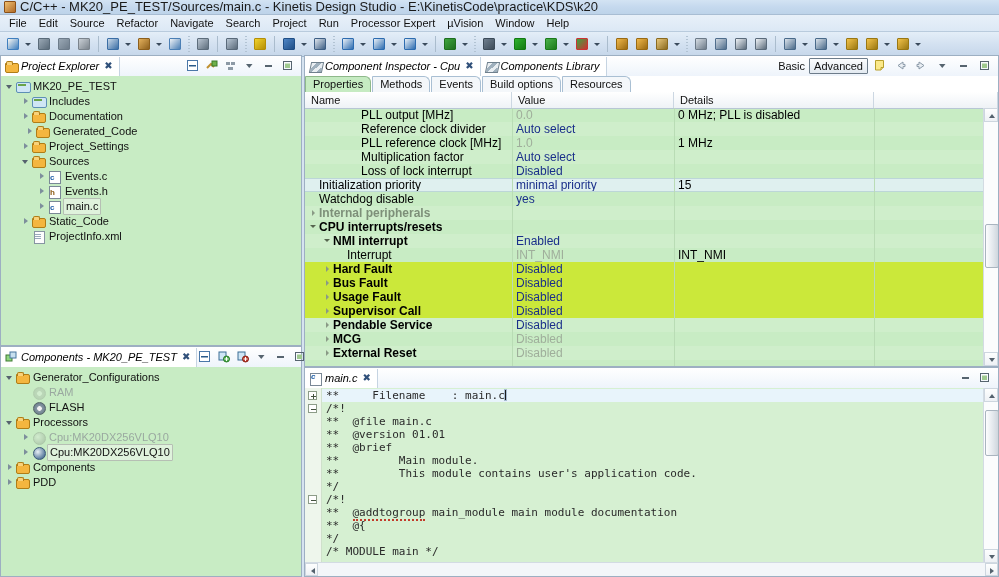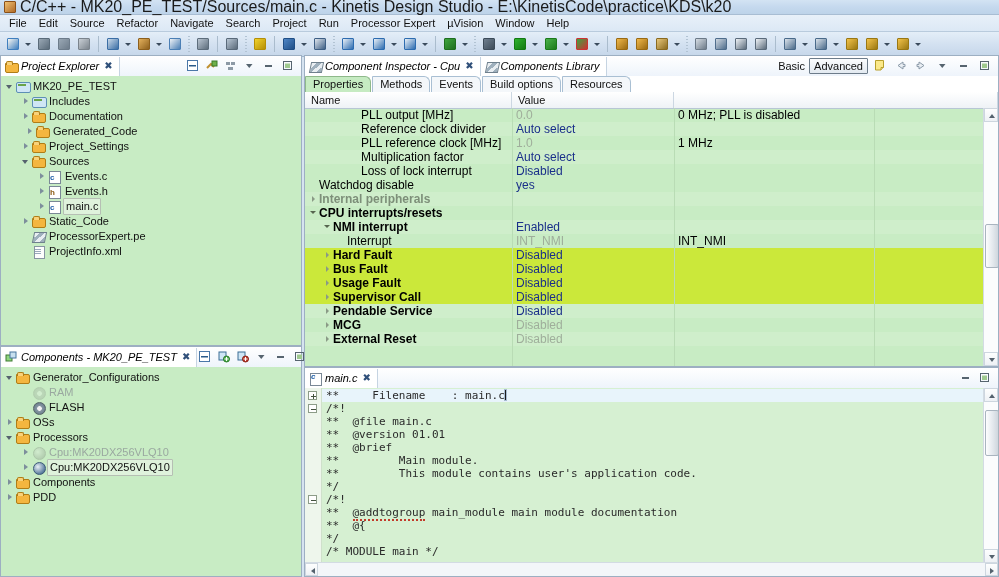--- a/index.html
+++ b/index.html
@@ -11,21 +11,21 @@
     -webkit-font-smoothing:antialiased;
   }
   .app{position:relative;width:999px;height:577px;}
 
   
   .titlebar{
     height:14px;line-height:14px;
     background:linear-gradient(to bottom,#d3e3f3 0%,#c5d9ee 50%,#bdd3e9 100%);
     border-bottom:1px solid #a8bdd3;
     display:flex;align-items:center;padding-left:4px;
-    font-size:16px;color:#1a1a1a;white-space:nowrap;
+    font-size:13px;color:#1a1a1a;white-space:nowrap;
   }
   .title-icon{
     width:10px;height:10px;margin-right:4px;flex:0 0 auto;
     background:linear-gradient(135deg,#f0c070,#b06a28);
     border:1px solid #8a5018;border-radius:1px;
   }
 
   
   .menubar{
     height:16px;display:flex;align-items:center;
@@ -509,25 +509,20 @@
               <span class="tico ico-c"></span>
               <span class="tlabel sel">main.c</span>
             </div>
             <div class="trow" style="padding-left: 20px;">
               <span class="twist closed"></span>
               <span class="tico ico-folder"></span>
               <span class="tlabel">Static_Code</span>
             </div>
             <div class="trow" style="padding-left: 20px;">
               <span class="twist "></span>
-              <span class="tico ico-pe"></span>
-              <span class="tlabel">ProcessorExpert.pe</span>
-            </div>
-            <div class="trow" style="padding-left: 20px;">
-              <span class="twist "></span>
               <span class="tico ico-xml"></span>
               <span class="tlabel">ProjectInfo.xml</span>
             </div>
           </div>
       </div>
     </div>
 
     <div class="panel" style="left:0;top:291px;width:302px;height:231px;">
       <div class="panel-head">
         <div class="view-tab active">
@@ -592,25 +587,20 @@
               <span class="twist "></span>
               <span class="tico ico-gear dim" style="filter: grayscale(1) opacity(0.5);"></span>
               <span class="tlabel dim">RAM</span>
             </div>
             <div class="trow" style="padding-left: 20px;">
               <span class="twist "></span>
               <span class="tico ico-gear"></span>
               <span class="tlabel">FLASH</span>
             </div>
             <div class="trow" style="padding-left: 4px;">
-              <span class="twist closed"></span>
-              <span class="tico ico-folder"></span>
-              <span class="tlabel">OSs</span>
-            </div>
-            <div class="trow" style="padding-left: 4px;">
               <span class="twist open"></span>
               <span class="tico ico-folder"></span>
               <span class="tlabel">Processors</span>
             </div>
             <div class="trow" style="padding-left: 20px;">
               <span class="twist closed"></span>
               <span class="tico ico-cpu dim" style="filter: grayscale(1) opacity(0.5);"></span>
               <span class="tlabel dim">Cpu:MK20DX256VLQ10</span>
             </div>
             <div class="trow" style="padding-left: 20px;">
@@ -686,20 +676,21 @@
           <div class="ci-tab">Methods</div>
           <div class="ci-tab">Events</div>
           <div class="ci-tab">Build options</div>
           <div class="ci-tab">Resources</div>
         </div>
 
       <div class="ptable">
         <div class="pt-head">
           <div class="hc" style="width:207px">Name</div>
           <div class="hc" style="width:162px">Value</div>
+          <div class="hc" style="width:200px">Details</div>
           <div class="hc" style="flex:1"></div>
         </div>
         <div class="pt-rows" id="pt-rows">
             <div class="prow">
               <div class="pc-name" style="padding-left: 46px;">
                 <span class="twist-s "></span>
                 <span class="">PLL output [MHz]</span>
               </div>
               <div class="pc-val v-dim">0.0</div>
               <div class="pc-det">0 MHz; PLL is disabled</div>
@@ -732,20 +723,29 @@
               <div class="pc-det"></div>
               <div class="pc-ext"></div>
             </div>
             <div class="prow">
               <div class="pc-name" style="padding-left: 46px; text-align: center;">
                 <span class="twist-s "></span>
                 <span class="">Loss of lock interrupt</span>
               </div>
               <div class="pc-val v-blue">Disabled</div>
               <div class="pc-det"></div>
+              <div class="pc-ext"></div>
+            </div>
+            <div class="prow sel">
+              <div class="pc-name" style="padding-left: 4px;">
+                <span class="twist-s "></span>
+                <span class="">Initialization priority</span>
+              </div>
+              <div class="pc-val v-blue">minimal priority</div>
+              <div class="pc-det">15</div>
               <div class="pc-ext"></div>
             </div>
             <div class="prow">
               <div class="pc-name" style="padding-left: 4px;">
                 <span class="twist-s "></span>
                 <span class="">Watchdog disable</span>
               </div>
               <div class="pc-val v-blue">yes</div>
               <div class="pc-det"></div>
               <div class="pc-ext"></div>

